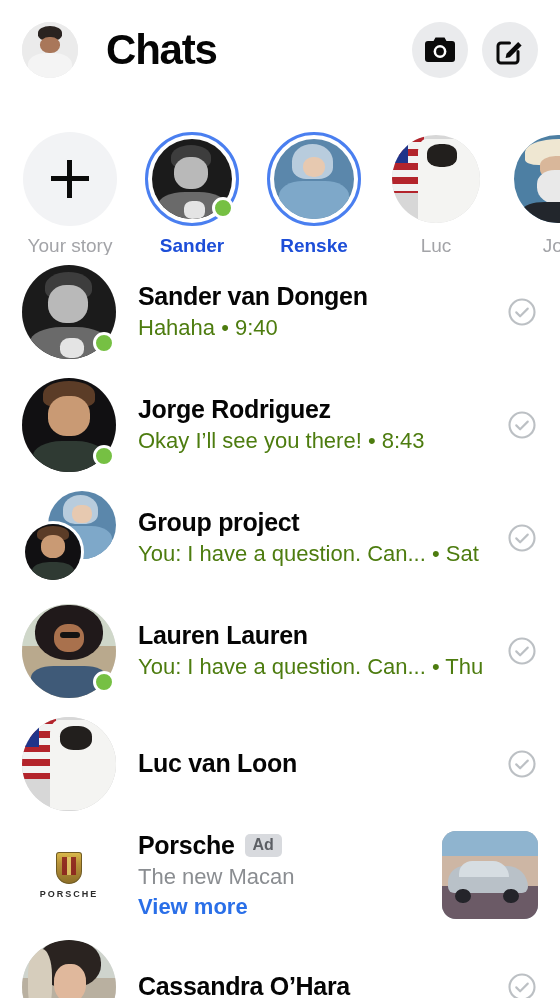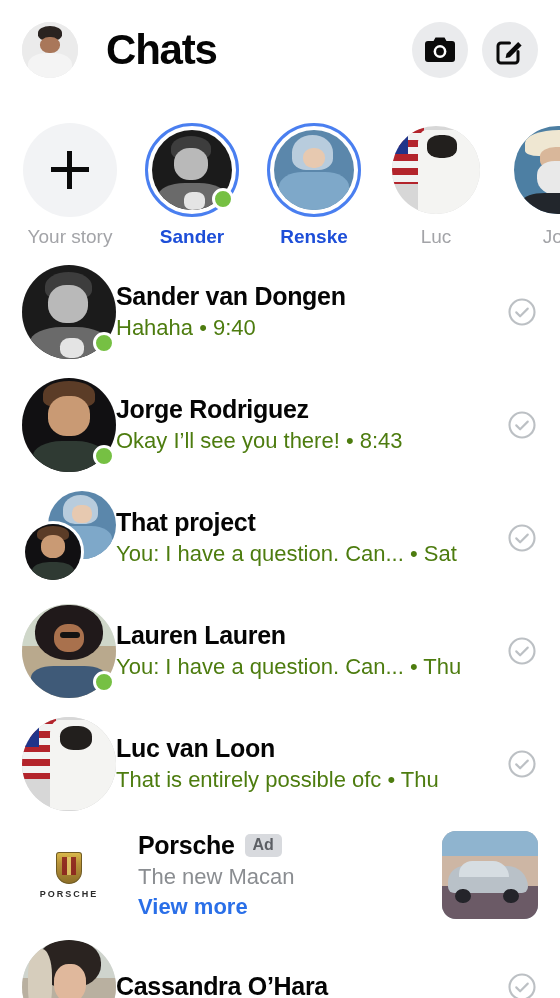--- a/index.html
+++ b/index.html
@@ -42,21 +42,21 @@
     flex: 0 0 56px;
     margin-left: 14px;
     border: none;
     cursor: pointer;
   }
 
   
   .stories {
     height: 155px;
     display: flex;
-    align-items: center;
+    align-items: flex-end;
     padding: 14px 0 0 22px;
     gap: 26px;
     overflow: hidden;
   }
   .story {
     width: 96px;
     flex: 0 0 96px;
     display: flex;
     flex-direction: column;
     align-items: center;
@@ -143,20 +143,21 @@
     overflow: hidden;
   }
   .grp .g2 {
     position: absolute; left: 0; bottom: 2px;
     width: 62px; height: 62px; border-radius: 50%;
     overflow: hidden; border: 3px solid #fff;
   }
   .row-text {
     flex: 1 1 auto;
     min-width: 0;
+    margin-left: 22px;
     display: flex; flex-direction: column; justify-content: center;
     gap: 6px;
   }
   .row-name {
     font-size: 25px; font-weight: bold; color: #050505;
     letter-spacing: -0.3px; line-height: 1.1;
     white-space: nowrap; overflow: hidden; text-overflow: ellipsis;
   }
   .row-snippet {
     font-size: 22px; color: #4d7c0f; line-height: 1.1;
@@ -445,21 +446,21 @@
           <div class="g2">
             <div class="ph ph-jorge">
                 <i></i>
                 <b></b>
                 <u></u>
               </div>
           </div>
         </div>
       </div>
       <div class="row-text">
-        <div class="row-name">That project</div>
+        <div class="row-name">Group project</div>
         <div class="row-snippet">You: I have a question. Can... • Sat</div>
       </div>
       <div class="row-status">
         <svg width="30" height="30" viewBox="0 0 24 24">
           <circle cx="12" cy="12" r="10" fill="none" stroke="#bcc0c4" stroke-width="1.7"></circle>
           <path d="M7.4 12.3l3.1 3.1 6.1-6.1" fill="none" stroke="#bcc0c4" stroke-width="1.7" stroke-linecap="round" stroke-linejoin="round"></path>
         </svg>
       </div>
     </div>
 
@@ -489,21 +490,20 @@
 
     <div class="row">
       <div class="row-av">
         <div class="pic">
             <div class="ph ph-luc"><i></i><b></b><u></u><s></s>
           <span class="gold"></span><span class="patch"></span></div>
           </div>
       </div>
       <div class="row-text">
         <div class="row-name">Luc van Loon</div>
-        <div class="row-snippet">That is entirely possible ofc • Thu</div>
       </div>
       <div class="row-status">
         <svg width="30" height="30" viewBox="0 0 24 24">
           <circle cx="12" cy="12" r="10" fill="none" stroke="#bcc0c4" stroke-width="1.7"></circle>
           <path d="M7.4 12.3l3.1 3.1 6.1-6.1" fill="none" stroke="#bcc0c4" stroke-width="1.7" stroke-linecap="round" stroke-linejoin="round"></path>
         </svg>
       </div>
     </div>
 
     <div class="ad-row">

